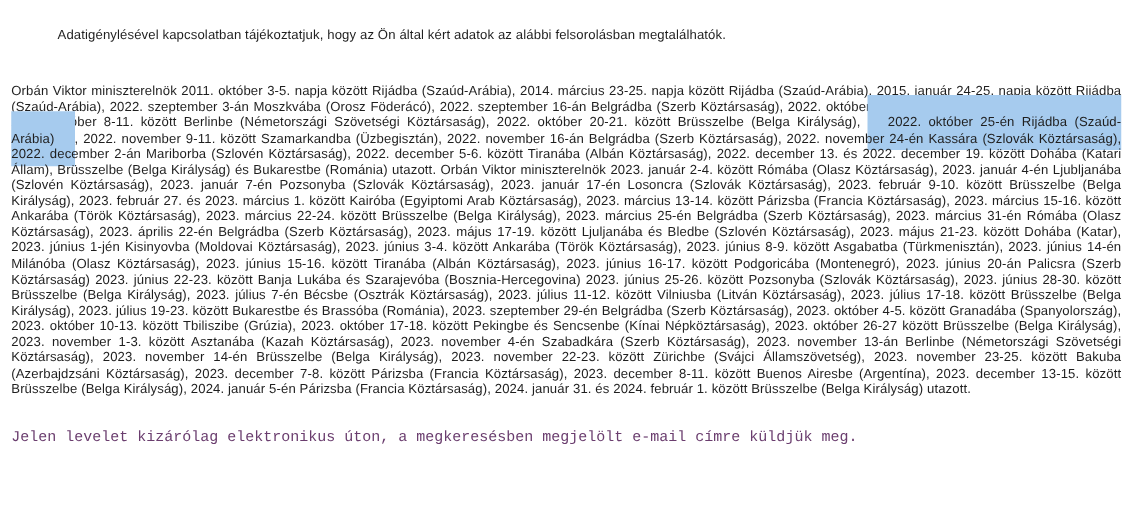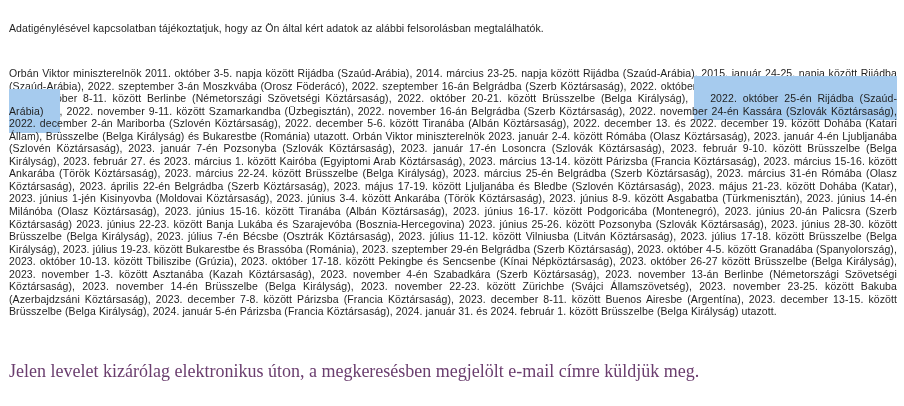--- a/index.html
+++ b/index.html
@@ -12,36 +12,37 @@
   .page {
     width: 904px;
     height: 406px;
     padding: 22px 7px 0 9px;
     font-family: "Liberation Sans", sans-serif;
   }
   .intro {
     font-size: 10.5px;
     line-height: 13px;
     letter-spacing: 0.1px;
+    margin-left: 37px;
   }
   .travel {
     margin-top: 32px;
     font-size: 10.5px;
     line-height: 12.55px;
     letter-spacing: 0.1px;
     text-align: justify;
   }
   .hl {
     
     padding: 16px;
   }
   .footer {
-    margin-top: 45px;
-    font-family: Liberation Serif, serif;
-    font-size: 18px;
+    margin-top: 24px;
+    font-family: Liberation Mono, monospace;
+    font-size: 12px;
     line-height: 16px;
   }
 </style>
 </head>
 <body style="background: rgb(255, 255, 255);">
 
 <div class="page">
 
   <p class="intro" style="color: rgb(31, 31, 31);">Adatigénylésével kapcsolatban tájékoztatjuk, hogy az Ön által kért adatok az alábbi felsorolásban megtalálhatók.</p>
 

